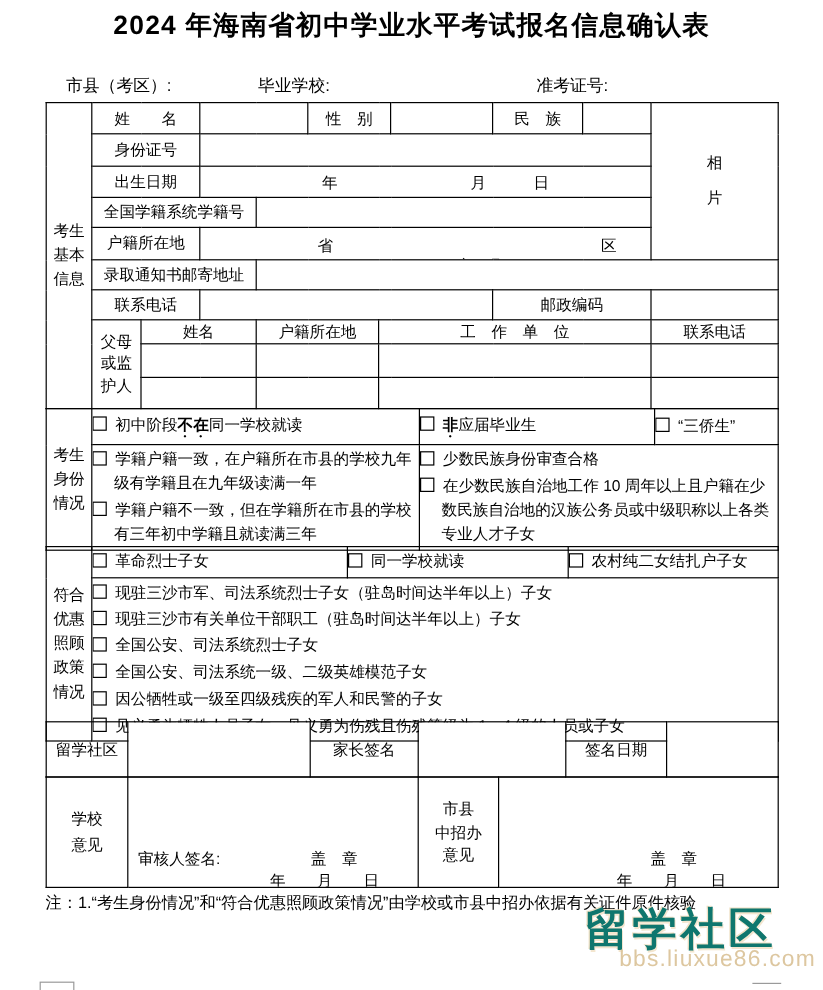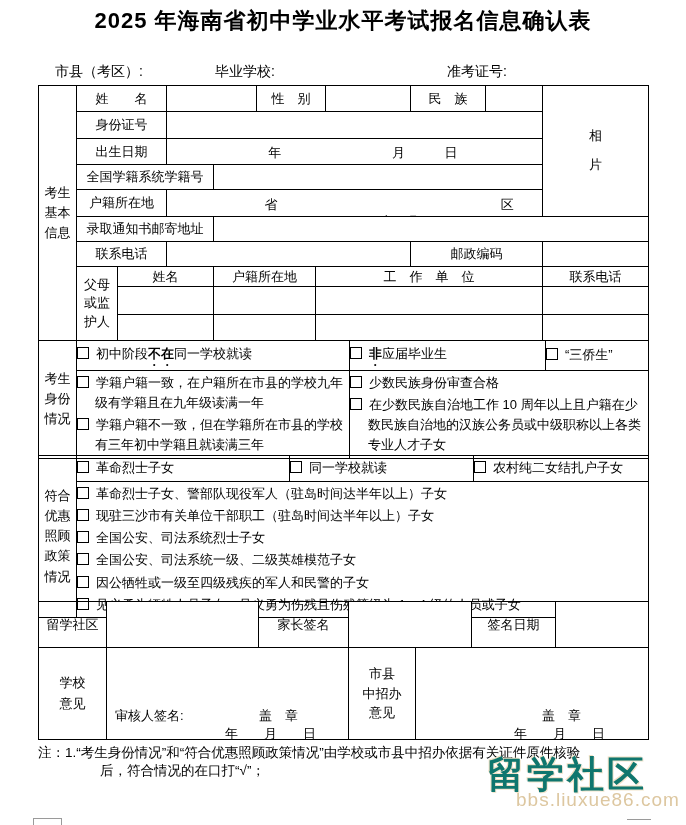--- a/index.html
+++ b/index.html
@@ -67,21 +67,21 @@
     position:absolute;left:33px;top:818px;width:27px;height:12px;
     border:1px solid #9a9a9a;background:#fff;
   }
   .artifact-line{
     position:absolute;left:627px;top:819px;width:24px;height:1px;background:#9a9a9a;
   }
 </style>
 </head>
 <body>
 
-<div class="page-title">2025 年海南省初中学业水平考试报名信息确认表</div>
+<div class="page-title">2024 年海南省初中学业水平考试报名信息确认表</div>
 
 <div class="hdr-row">
   <span class="hdr-district">市县（考区）:</span>
   <span class="hdr-school">毕业学校:</span>
   <span class="hdr-ticket">准考证号:</span>
 </div>
 
 <table class="ft" style="top:85px;">
   <colgroup>
     <col style="width:38px">
@@ -247,21 +247,21 @@
     </td>
     <td class="ckcell">
       <div class="ck-item">
         <span class="cb"></span><span>农村纯二女结扎户子女</span>
       </div>
     </td>
   </tr>
   <tr style="height:120px">
     <td class="cklist" colspan="3">
       <div class="ck-item">
-        <span class="cb"></span><span>革命烈士子女、警部队现役军人（驻岛时间达半年以上）子女</span>
+        <span class="cb"></span><span>现驻三沙市军、司法系统烈士子女（驻岛时间达半年以上）子女</span>
       </div>
       <div class="ck-item">
         <span class="cb"></span><span>现驻三沙市有关单位干部职工（驻岛时间达半年以上）子女</span>
       </div>
       <div class="ck-item">
         <span class="cb"></span><span>全国公安、司法系统烈士子女</span>
       </div>
       <div class="ck-item">
         <span class="cb"></span><span>全国公安、司法系统一级、二级英雄模范子女</span>
       </div>
@@ -323,20 +323,19 @@
         <span class="pos" style="left:126px;top:58px">盖　章</span>
         <span class="pos" style="left:98px;top:76px">年　　月　　日</span>
       </div>
     </td>
   </tr>
 </tbody>
   </table>
 
 <div class="notes">
   <p class="n1">注：1.“考生身份情况”和“符合优惠照顾政策情况”由学校或市县中招办依据有关证件原件核验</p>
-  <p class="n2">后，符合情况的在口打“√”；</p>
 </div>
 
 <div class="wm-big">留学社区</div>
 <div class="wm-small">bbs.liuxue86.com</div>
 
 <div class="artifact-box"></div>
 <div class="artifact-line"></div>
 
 </body></html>

